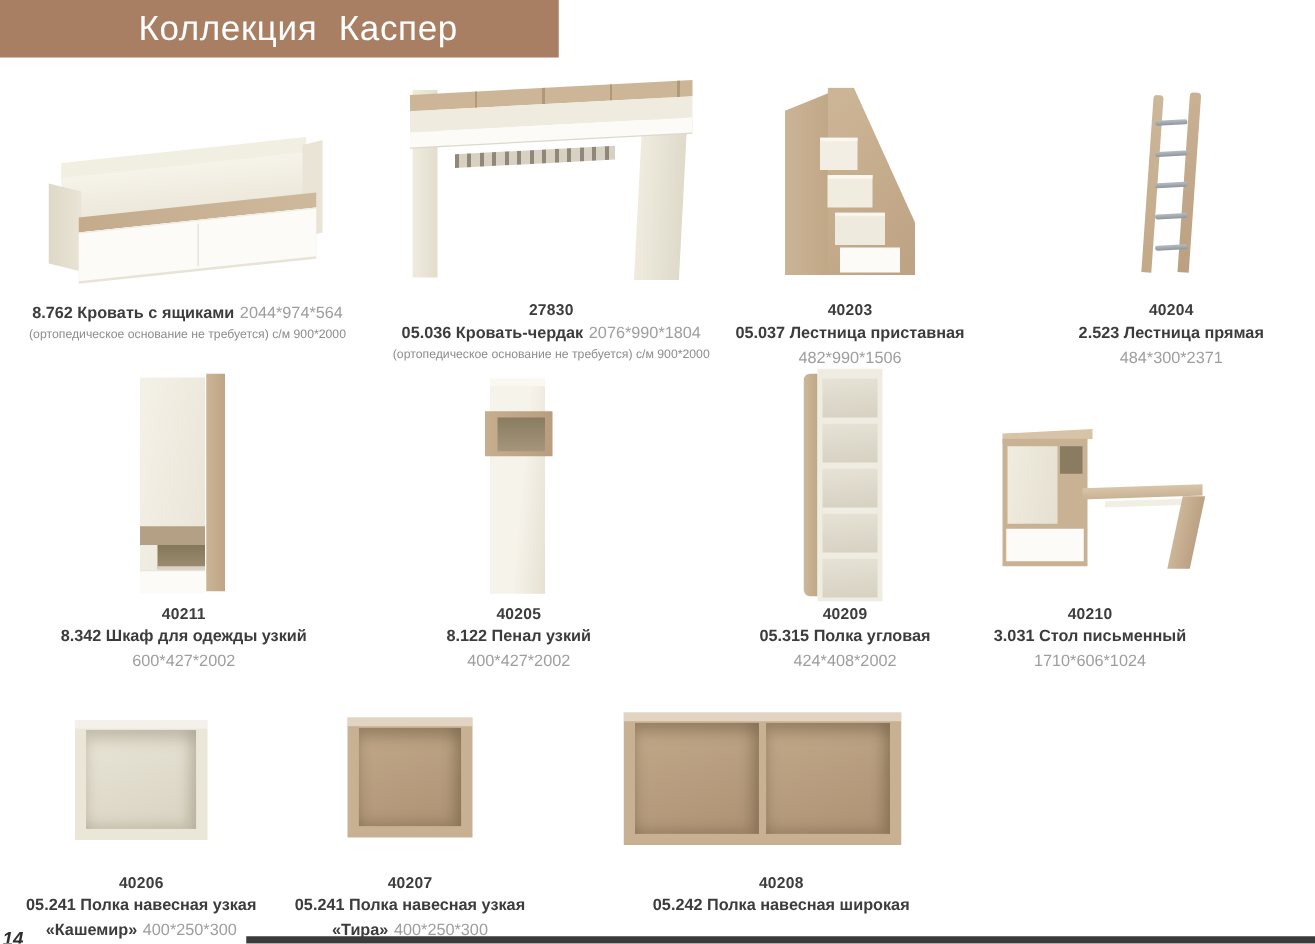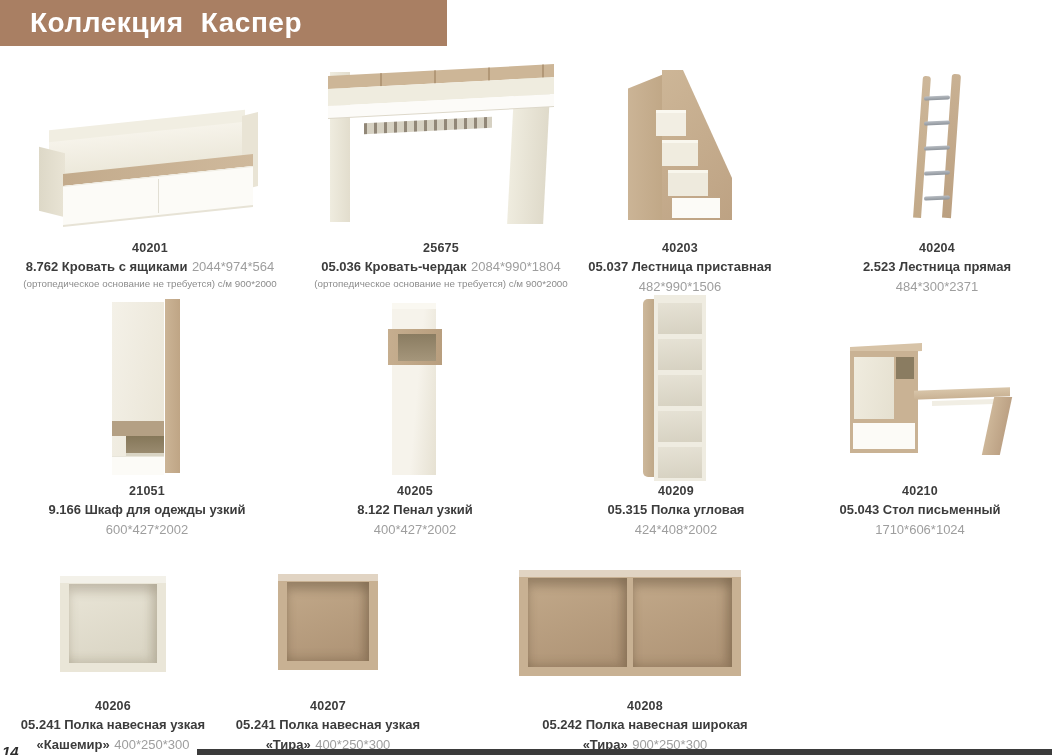--- a/index.html
+++ b/index.html
@@ -1,21 +1,21 @@
 <!DOCTYPE html>
 <html><head>
 <meta charset="utf-8">
 <style>
   html,body{margin:0;padding:0;background:#fff;}
   #page{position:relative;width:1052px;height:755px;background:#ffffff;overflow:hidden;
         font-family:"Liberation Sans",sans-serif;}
   
   .header-band{position:absolute;left:0;top:0;width:447px;height:46px;background:#a97f63;}
   .header-title{position:absolute;left:0;top:0;width:447px;height:46px;line-height:46px;
-        padding-left:30px;box-sizing:border-box;color:#fff;font-weight:700;
+        text-align:center;padding-left:30px;box-sizing:border-box;color:#fff;font-weight:400;
         font-size:28px;letter-spacing:.5px;word-spacing:9px;}
   
   .card{position:absolute;}
   .artbox{position:relative;width:100%;}
   .r1 .artbox{height:180px;} .r2 .artbox{height:190px;} .r3 .artbox{height:130px;}
   .cap{text-align:center;color:#3c3c3c;line-height:1.28;}
   .code{font-weight:700;font-size:12.5px;letter-spacing:.2px;}
   .pname,.colorway{font-weight:700;font-size:13px;}
   .dims{color:#9e9e9e;font-size:13px;font-weight:400;}
   .note{color:#8c8c8c;font-size:9.8px;margin-top:2px;}
@@ -120,42 +120,41 @@
         <div class="bed-deck"></div>
         <div class="bed-head"></div>
         <div class="bed-end"></div>
         <div class="bed-front">
           <div class="bed-stripe"></div>
           <div class="bed-drawers"></div>
         </div>
       </div>
     </div>
     <div class="cap">
-      <div class="code">40201</div>
       <div><span class="pname">8.762 Кровать с ящиками</span> <span class="dims">2044*974*564</span></div>
       <div class="note">(ортопедическое основание не требуется) с/м 900*2000</div>
     </div>
   </div>
 
   <div class="card r1" style="left:305px;top:60px;width:272px;">
     <div class="artbox">
       <div class="art art-loft">
         <div class="loft-leg-l"></div>
         <div class="loft-leg-r"></div>
         <div class="loft-bunk">
           <div class="loft-bunk-rail"></div>
           <div class="loft-bunk-face"></div>
           <div class="loft-bunk-white"></div>
         </div>
         <div class="loft-slats"></div>
       </div>
     </div>
     <div class="cap">
-      <div class="code">25675</div>
-      <div><span class="pname">05.036 Кровать-чердак</span> <span class="dims">2084*990*1804</span></div>
+      <div class="code">27830</div>
+      <div><span class="pname">05.036 Кровать-чердак</span> <span class="dims">2076*990*1804</span></div>
       <div class="note">(ортопедическое основание не требуется) с/м 900*2000</div>
     </div>
   </div>
 
   <div class="card r1" style="left:557px;top:60px;width:246px;">
     <div class="artbox">
       <div class="art art-stairs">
         <div class="stairs-back"></div>
         <div class="stairs-side"></div>
         <div class="stairs-step1"></div>
@@ -195,22 +194,22 @@
       <div class="art art-wardrobe">
         <div class="ward-side"></div>
         <div class="ward-body"></div>
         <div class="ward-band"></div>
         <div class="ward-niche"></div>
         <div class="ward-shelf"></div>
         <div class="ward-drawer"></div>
       </div>
     </div>
     <div class="cap">
-      <div class="code">21051</div>
-      <div><span class="pname">9.166 Шкаф для одежды узкий</span></div>
+      <div class="code">40211</div>
+      <div><span class="pname">8.342 Шкаф для одежды узкий</span></div>
       <div><span class="dims">600*427*2002</span></div>
     </div>
   </div>
 
   <div class="card r2" style="left:282px;top:293px;width:266px;">
     <div class="artbox">
       <div class="art art-pencil">
         <div class="pen-body"></div>
         <div class="pen-top"></div>
         <div class="pen-frame"></div>
@@ -236,36 +235,36 @@
         <div class="cor-int" style="top:152px;"></div>
       </div>
     </div>
     <div class="cap">
       <div class="code">40209</div>
       <div><span class="pname">05.315 Полка угловая</span></div>
       <div><span class="dims">424*408*2002</span></div>
     </div>
   </div>
 
-  <div class="card r2" style="left:810px;top:293px;width:220px;">
+  <div class="card r2" style="left:762px;top:293px;width:220px;">
     <div class="artbox">
       <div class="art art-desk">
         <div class="desk-cab-top"></div>
         <div class="desk-cab"></div>
         <div class="desk-door"></div>
         <div class="desk-niche"></div>
         <div class="desk-drawer"></div>
         <div class="desk-top"></div>
         <div class="desk-tray"></div>
         <div class="desk-leg"></div>
       </div>
     </div>
     <div class="cap">
       <div class="code">40210</div>
-      <div><span class="pname">05.043 Стол письменный</span></div>
+      <div><span class="pname">3.031 Стол письменный</span></div>
       <div><span class="dims">1710*606*1024</span></div>
     </div>
   </div>
 
   <div class="card r3" style="left:10px;top:568px;width:206px;">
     <div class="artbox">
       <div class="art art-box-cream">
         <div class="box-int int-cream"></div>
         <div class="box-top"></div>
       </div>
@@ -284,31 +283,30 @@
         <div class="box-top"></div>
       </div>
     </div>
     <div class="cap">
       <div class="code">40207</div>
       <div><span class="pname">05.241 Полка навесная узкая</span></div>
       <div><span class="colorway">«Тира»</span> <span class="dims">400*250*300</span></div>
     </div>
   </div>
 
-  <div class="card r3" style="left:500px;top:568px;width:290px;">
+  <div class="card r3" style="left:480px;top:568px;width:290px;">
     <div class="artbox">
       <div class="art art-box-wide">
         <div class="box-int int-wood int-left"></div>
         <div class="box-int int-wood int-right"></div>
         <div class="box-top"></div>
       </div>
     </div>
     <div class="cap">
       <div class="code">40208</div>
       <div><span class="pname">05.242 Полка навесная широкая</span></div>
-      <div><span class="colorway">«Тира»</span> <span class="dims">900*250*300</span></div>
     </div>
   </div>
 
   <div class="page-num">14</div>
   <div class="bottom-bar" style="background: rgb(59, 59, 59);"></div>
 
 </div>
 
 </body></html>

